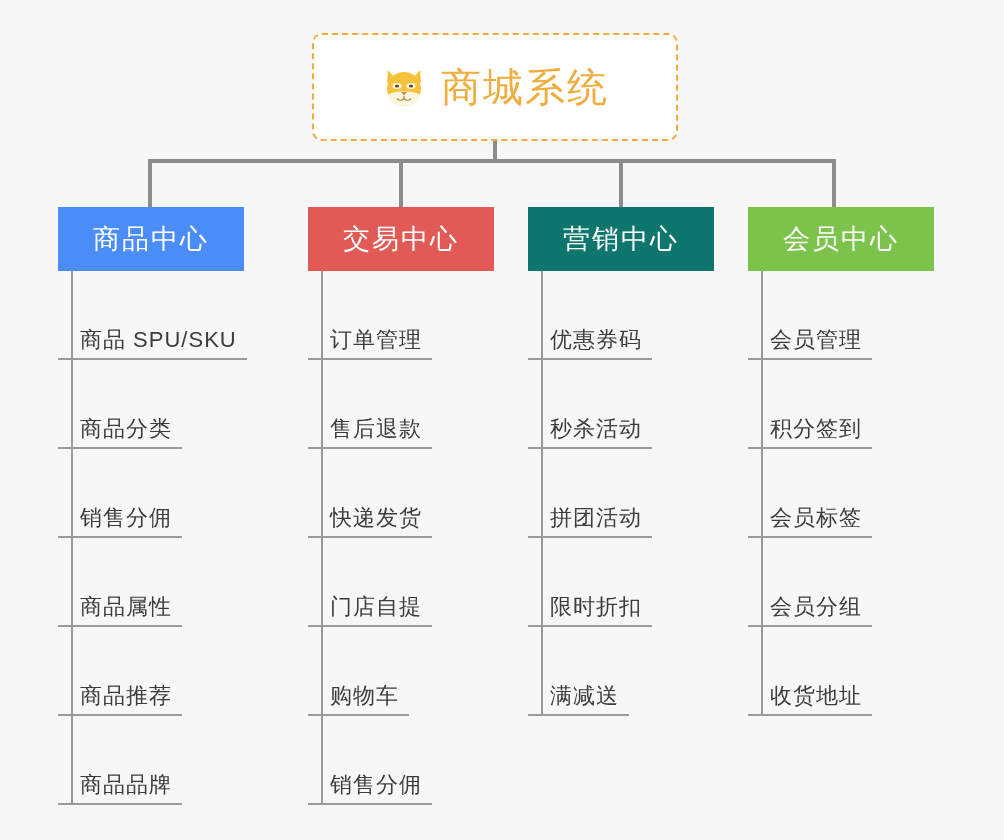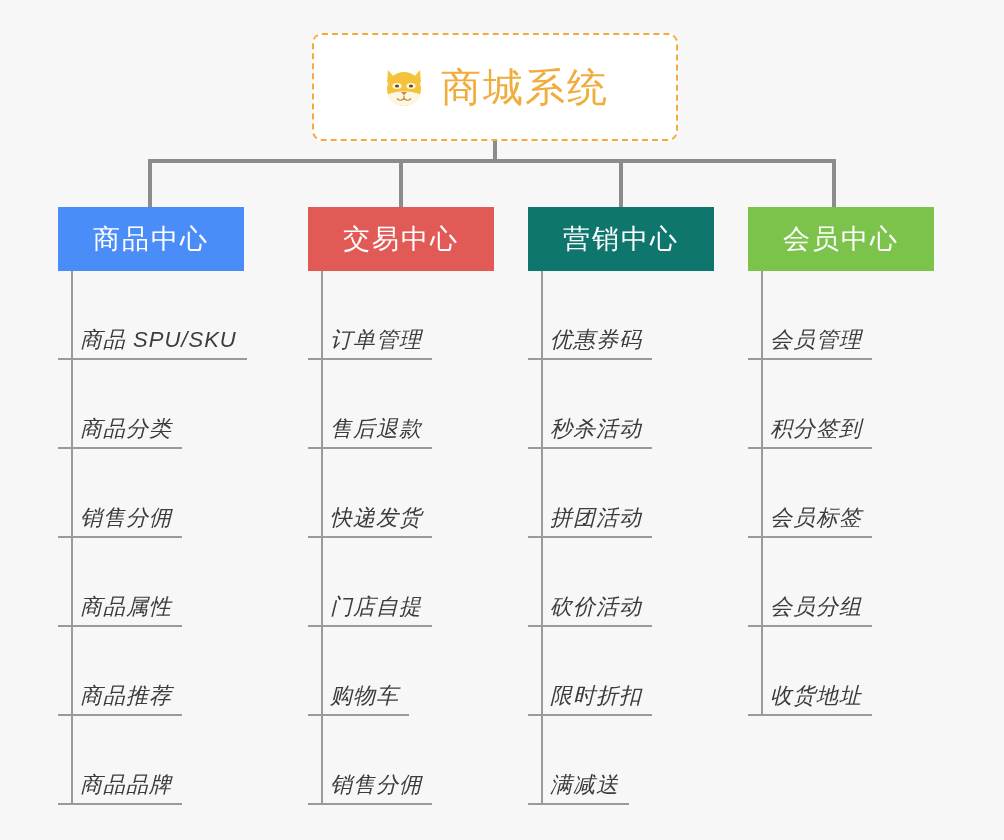--- a/index.html
+++ b/index.html
@@ -97,21 +97,20 @@
     font-size: 27px;
     letter-spacing: 2px;
     box-sizing: border-box;
   }
 
   .col-body {
     position: relative;
     margin-top: 0;
     padding-left: 14px;
     box-sizing: border-box;
-    font-style: italic;
   }
   
   .col-body::before {
     content: "";
     position: absolute;
     left: 13px;
     top: 0;
     width: 2px;
     height: 100%;
     background: #9a9a9a;
@@ -227,23 +226,20 @@
       <div class="leaf">
           <span class="leaf-inner">优惠券码</span>
         </div>
       <div class="leaf">
           <span class="leaf-inner">秒杀活动</span>
         </div>
       <div class="leaf">
           <span class="leaf-inner">拼团活动</span>
         </div>
       <div class="leaf">
-          <span class="leaf-inner">砍价活动</span>
-        </div>
-      <div class="leaf">
           <span class="leaf-inner">限时折扣</span>
         </div>
       <div class="leaf">
           <span class="leaf-inner">满减送</span>
         </div>
     </div>
   </div>
 
   <div class="column" style="left:748px;">
     <div class="col-header" style="background: rgb(124, 195, 76);">

